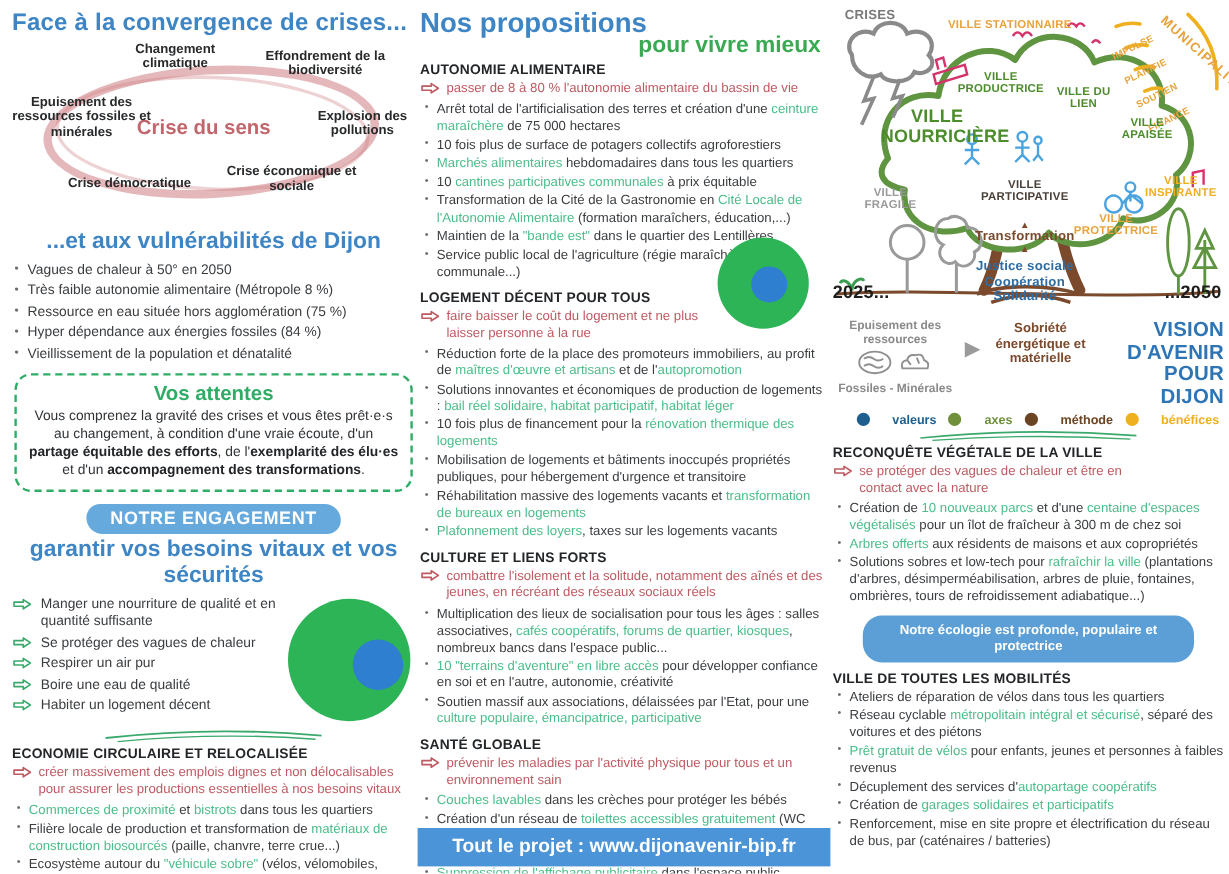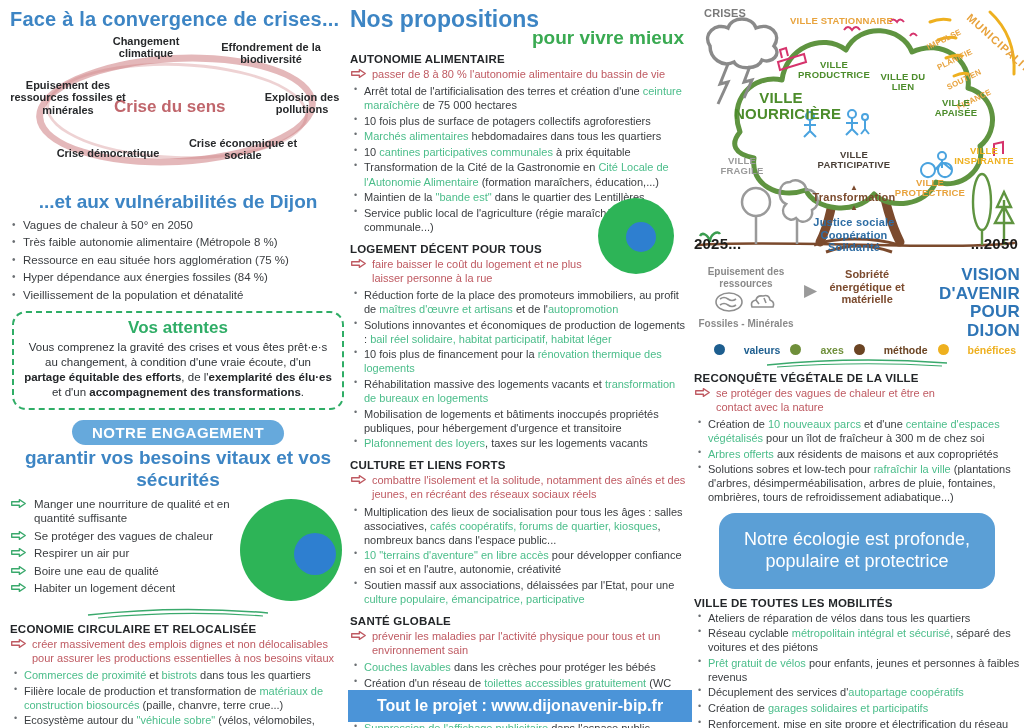--- a/index.html
+++ b/index.html
@@ -98,21 +98,21 @@
 
   .vision{display:flex; align-items:flex-start; gap:6px; margin:4px 0 0;}
   .vis-left{width:104px; text-align:center; color:#8a8a8a; font-size:10px; font-weight:bold; line-height:1.15;}
   .vis-arrow{color:#9a9a9a; font-size:17px; margin-top:14px;}
   .vis-mid{width:88px; text-align:center; font-size:11px; font-weight:bold; color:var(--brown); line-height:1.15; margin-top:2px;}
   .vis-title{flex:1; text-align:right; font-size:17px; font-weight:bold; color:var(--blue-dark); line-height:1.1; letter-spacing:.2px;}
   .legend{display:flex; gap:10px; justify-content:flex-end; margin:3px 4px 0 0;}
   .legend-item{display:flex; align-items:center; gap:19px; font-size:10.5px; font-weight:bold;}
   .legend-item .dot{width:11px; height:11px; border-radius:50%;}
 
-  .eco-banner{width:276px; margin:8px auto 8px; background:var(--banner); color:#fff; font-size:18px; font-weight:normal; text-align:center; line-height:1.2; padding:16px 8px; border-radius:16px;}
+  .eco-banner{width:276px; margin:8px auto 8px; background:var(--banner); color:#fff; font-size:11px; font-weight:bold; text-align:center; line-height:1.2; padding:6px 8px; border-radius:16px;}
 </style>
 </head>
 <body>
 
 <div class="col col-left">
   <h1 class="big">Face à la convergence de crises...</h1>
 
   <div class="diagram">
     <div class="ellipse e1"></div>
     <div class="ellipse e2"></div>
@@ -242,22 +242,22 @@
       <svg width="17" height="11" viewBox="0 0 20 12">
           <path d="M2 4 h9 V1.5 l7 4.5 -7 4.5 V8 H2 z" fill="none" stroke="#bf5a62" stroke-width="1.6" stroke-linejoin="round"></path>
         </svg>
       <span class="lead-text">faire baisser le coût du logement et ne plus laisser personne à la rue</span>
     </div>
     <ul class="bullets">
 
     <li>Réduction forte de la place des promoteurs immobiliers, au profit de <span class="seg-g">maîtres d'œuvre et artisans</span> et de l'<span class="seg-g">autopromotion</span></li>
         <li>Solutions innovantes et économiques de production de logements : <span class="seg-g">bail réel solidaire, habitat participatif, habitat léger</span></li>
         <li>10 fois plus de financement pour la <span class="seg-g">rénovation thermique des logements</span></li>
+        <li>Mobilisation de logements et bâtiments inoccupés propriétés publiques, pour hébergement d'urgence et transitoire</li>
         <li>Réhabilitation massive des logements vacants et <span class="seg-g">transformation de bureaux en logements</span></li>
-        <li>Mobilisation de logements et bâtiments inoccupés propriétés publiques, pour hébergement d'urgence et transitoire</li>
         <li><span class="seg-g">Plafonnement des loyers</span>, taxes sur les logements vacants</li>
       </ul>
   </section>
 
   <section class="sec">
     <h3>CULTURE ET LIENS FORTS</h3>
     <div class="lead">
       <svg width="17" height="11" viewBox="0 0 20 12">
           <path d="M2 4 h9 V1.5 l7 4.5 -7 4.5 V8 H2 z" fill="none" stroke="#bf5a62" stroke-width="1.6" stroke-linejoin="round"></path>
         </svg>

